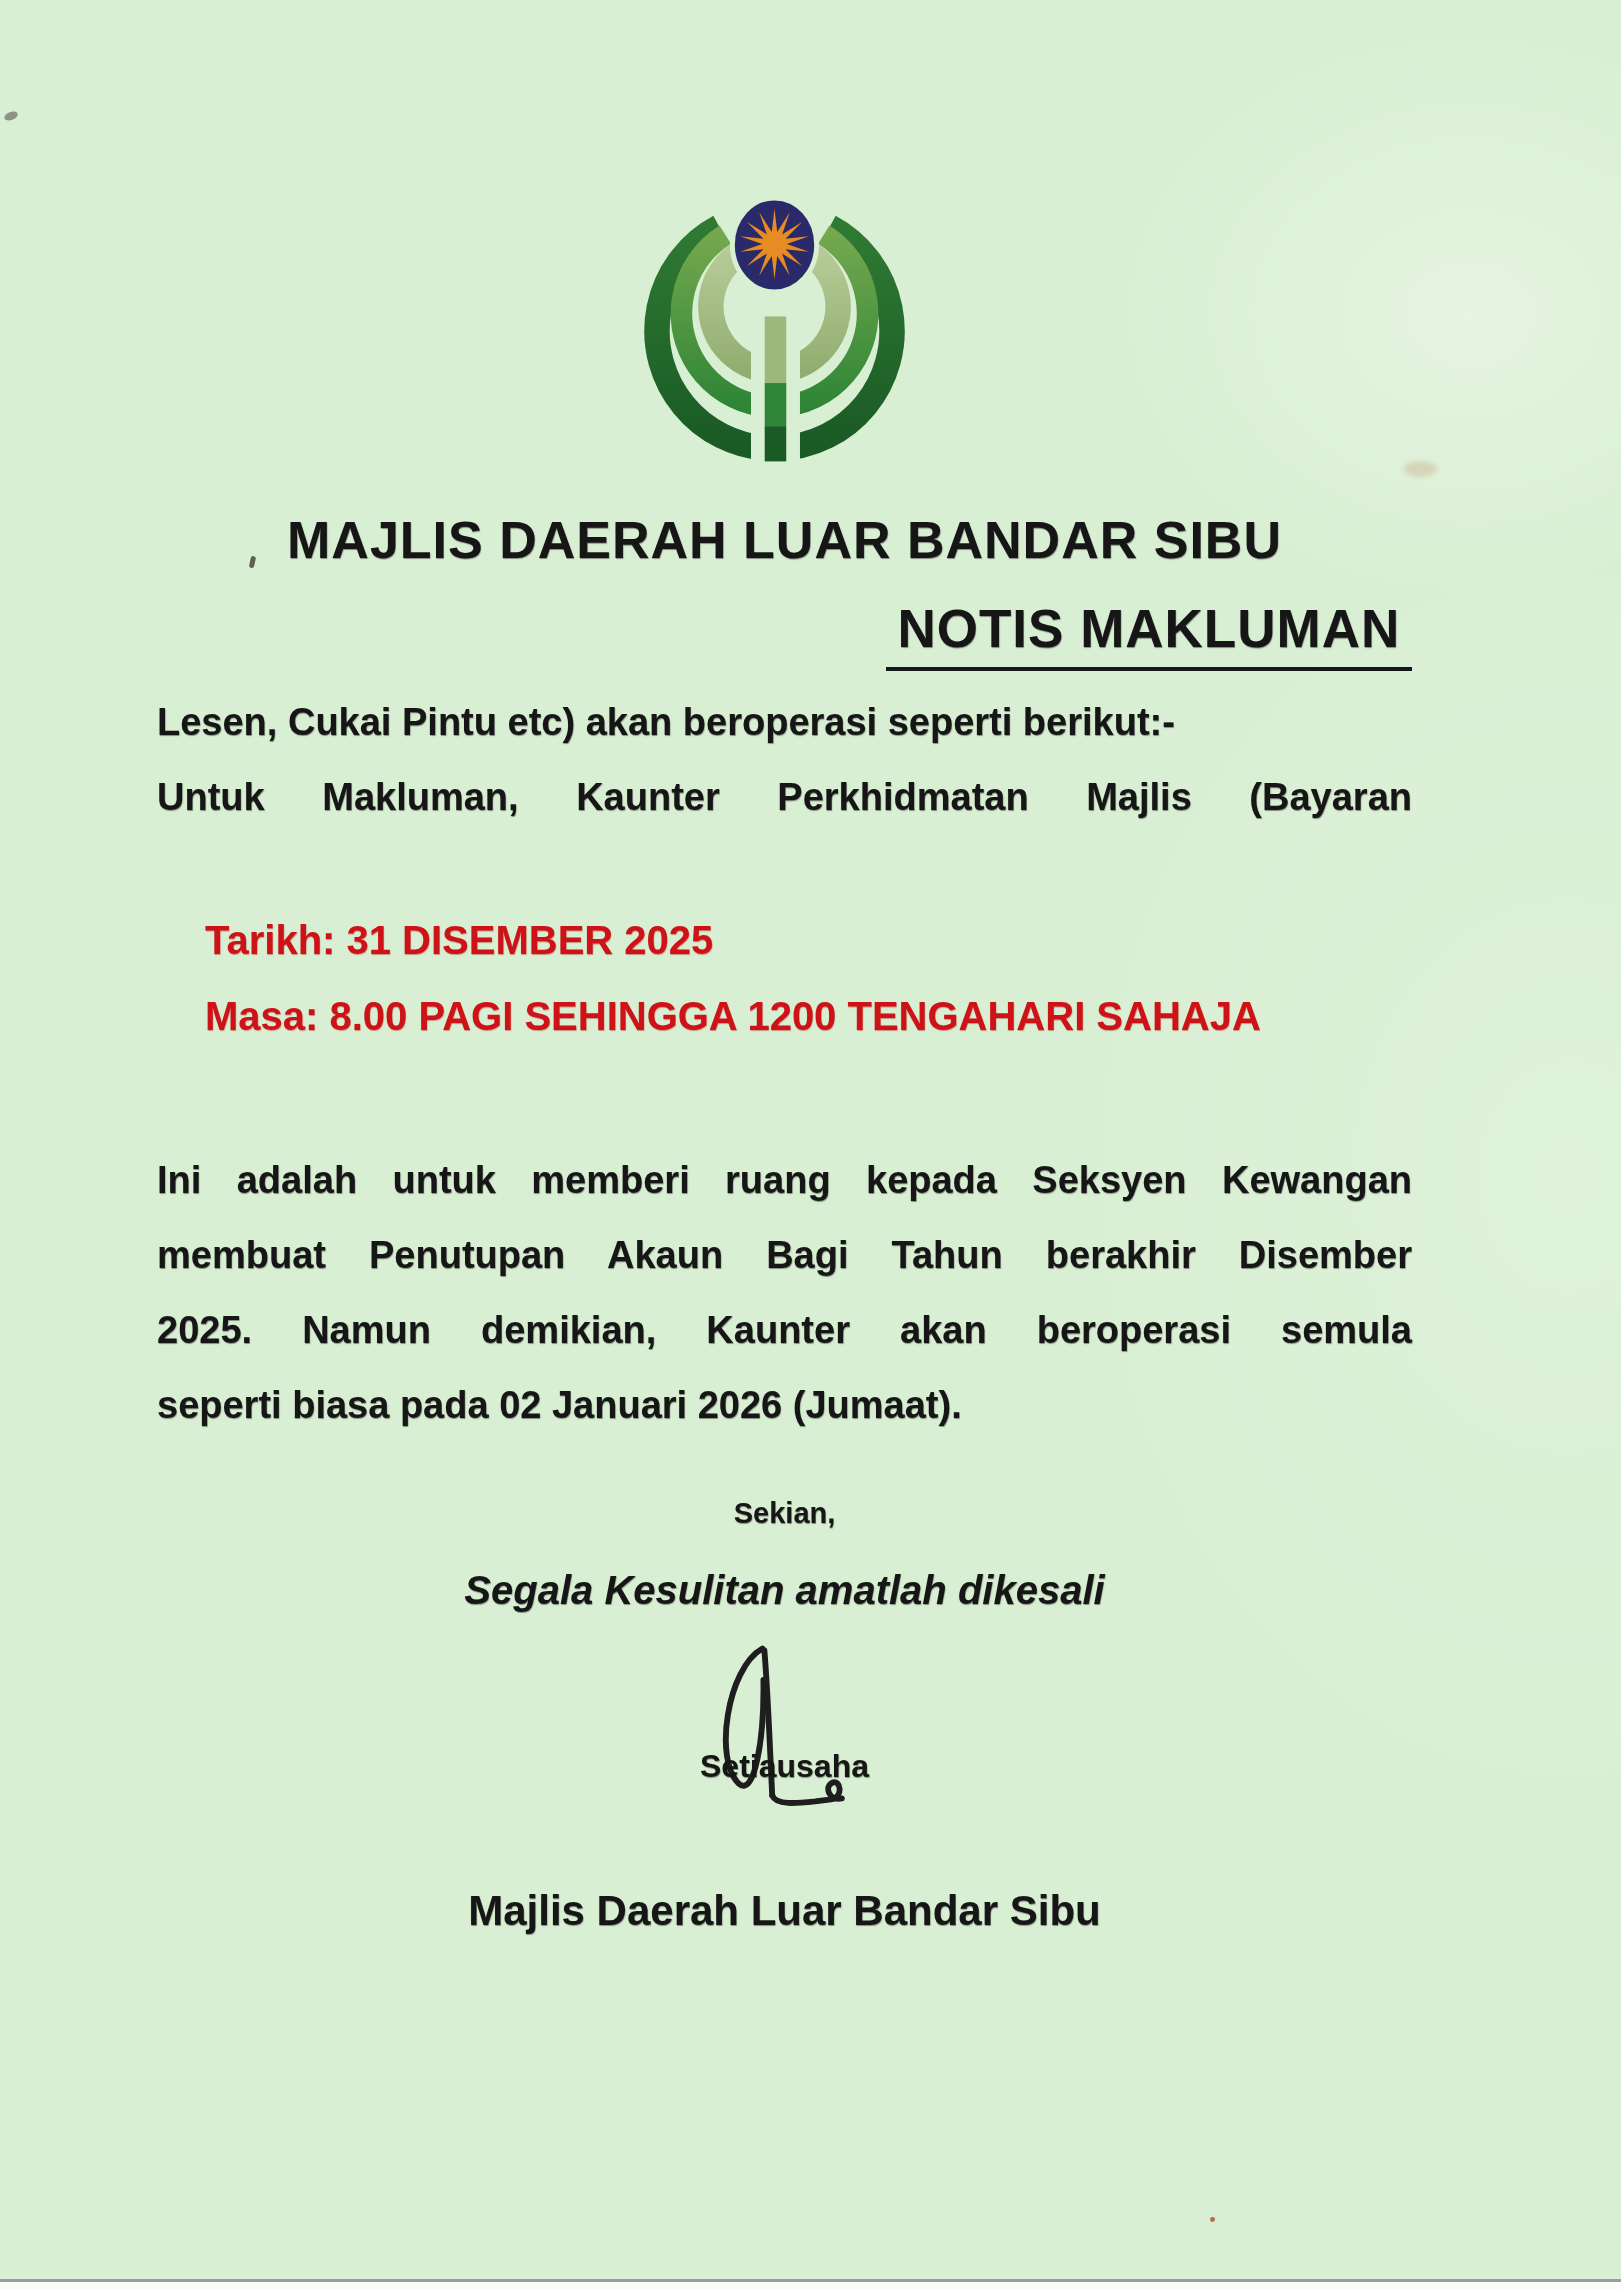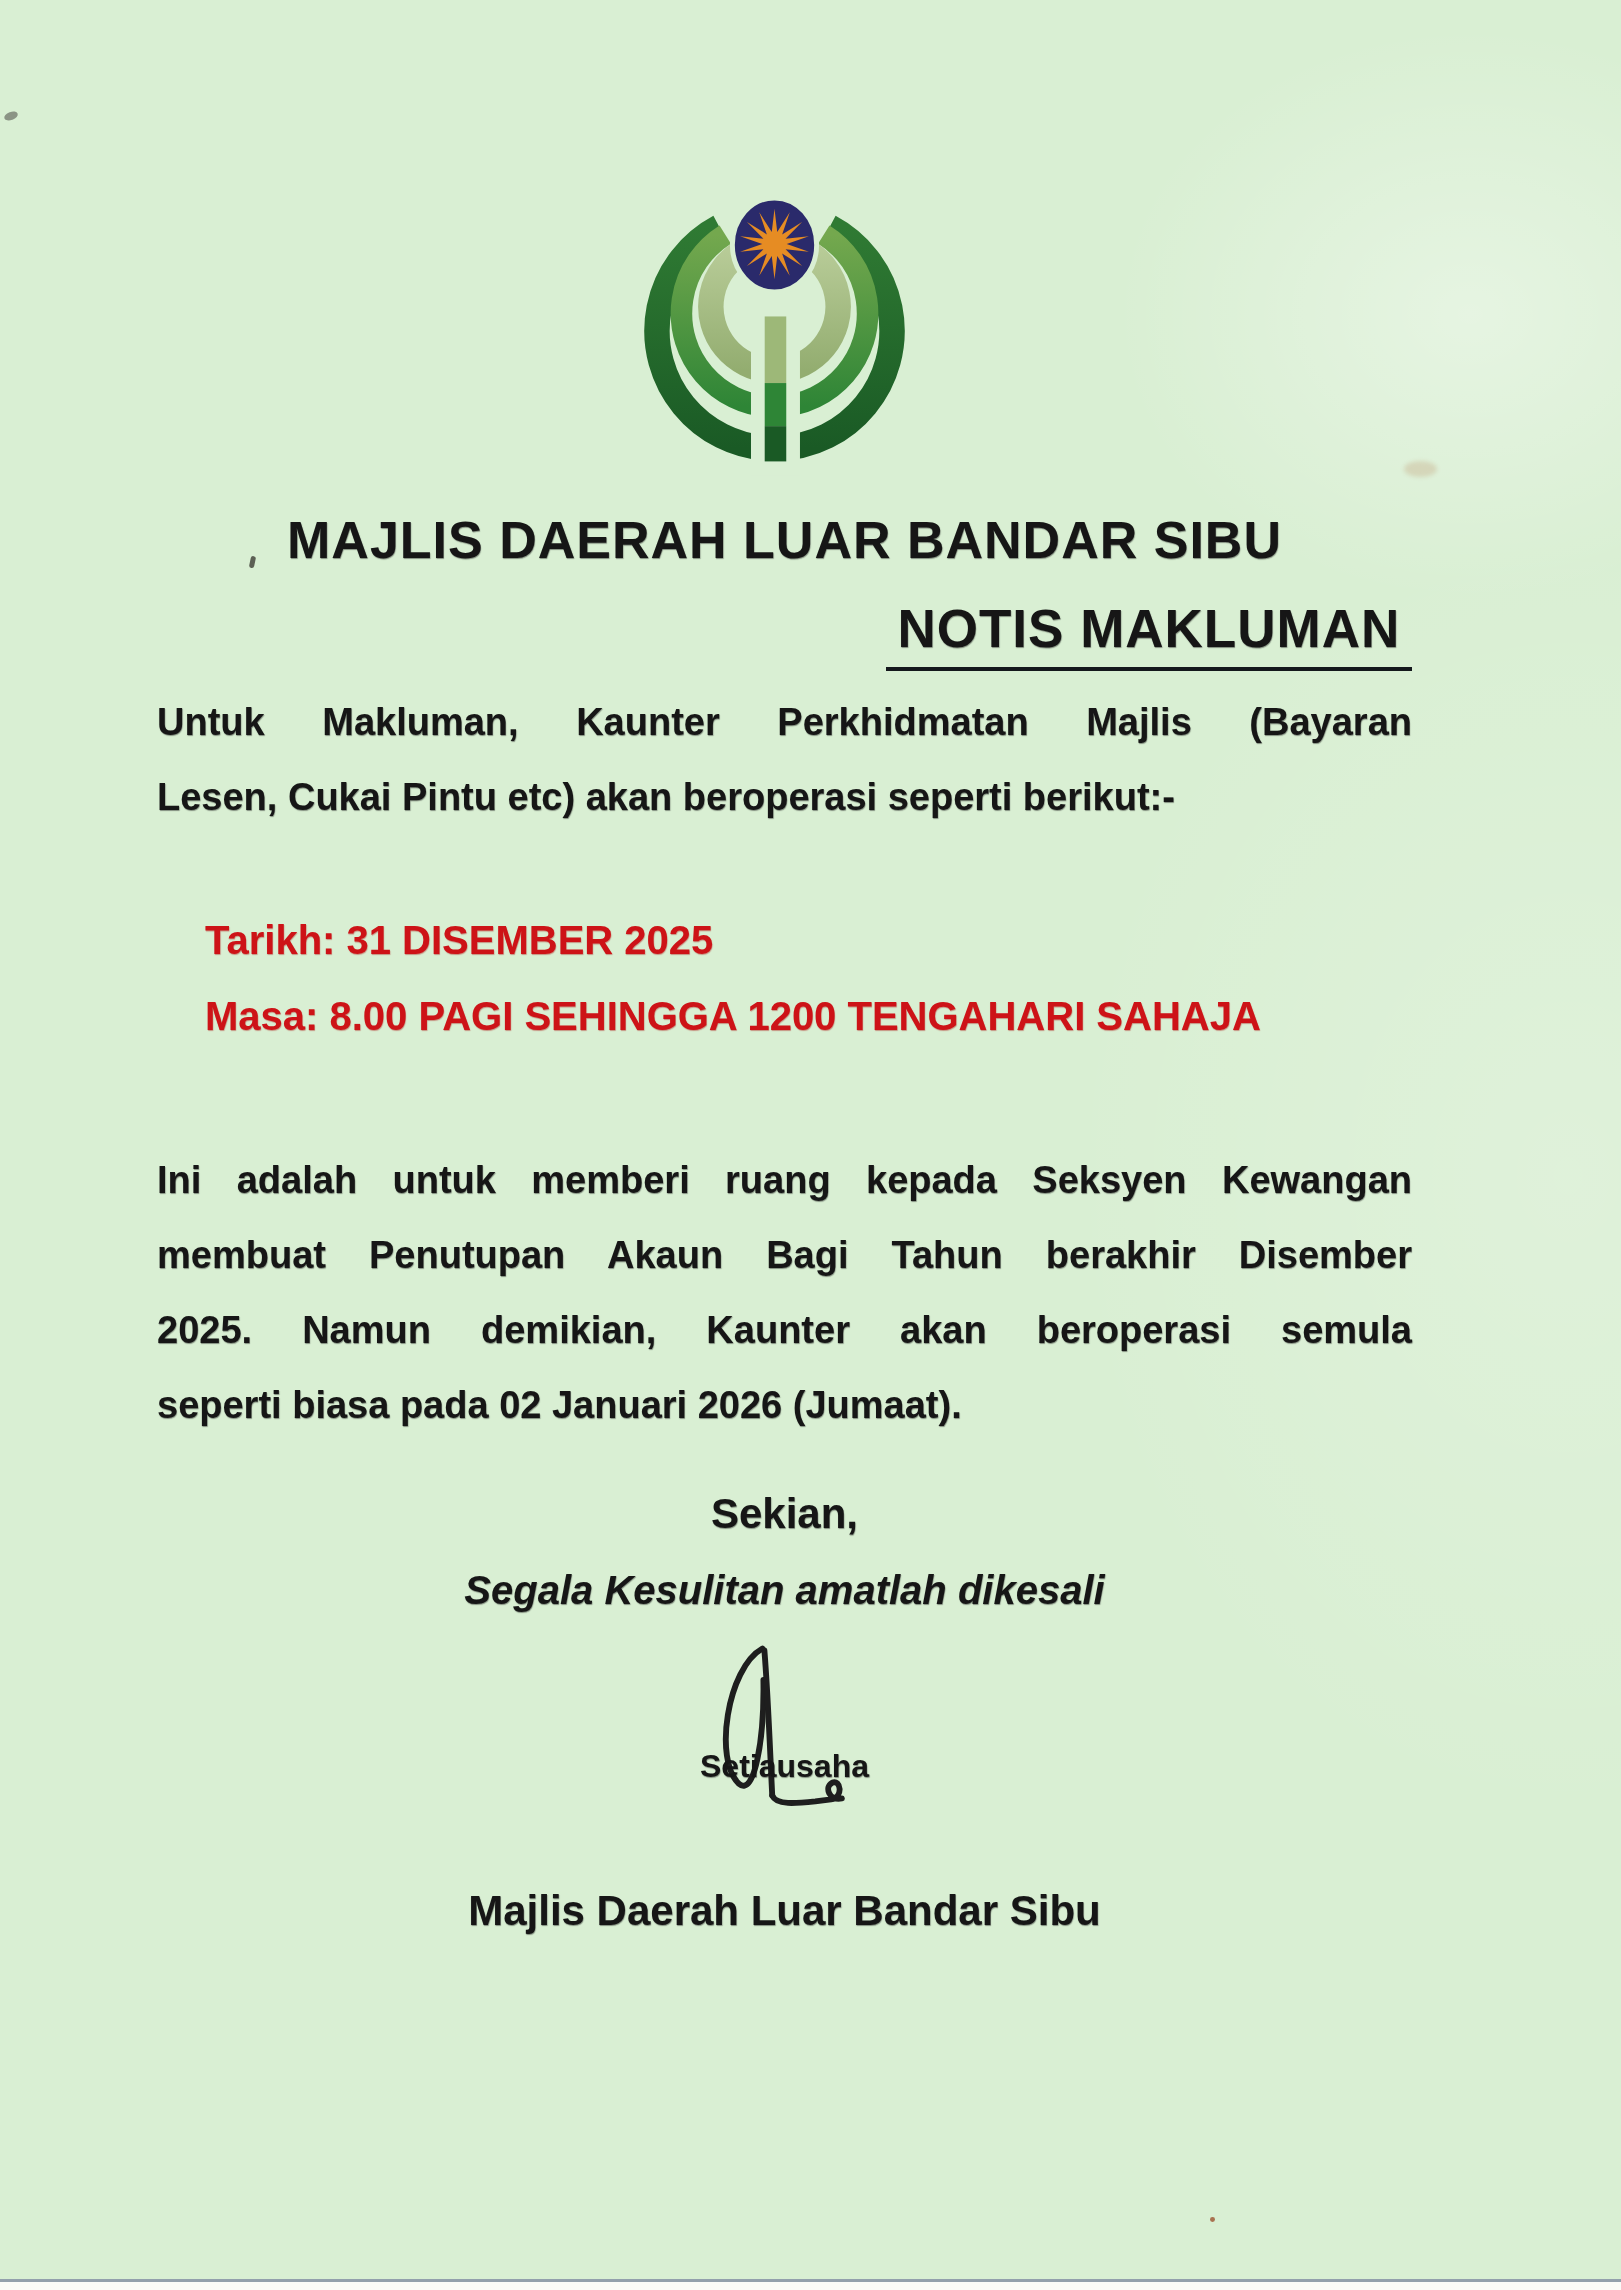--- a/index.html
+++ b/index.html
@@ -30,21 +30,21 @@
   }
   .para{position:absolute;left:157px;width:1255px;font-size:38px;}
   .para .ln{line-height:75px;white-space:nowrap;}
   .para .ln.j{white-space:normal;text-align:justify;text-align-last:justify;}
   .p1{top:685px;}
   .p2{top:1143px;}
   .sched{position:absolute;left:157px;width:1255px;font-size:40px;line-height:75px;white-space:nowrap;}
   .sched.tarikh{top:903px;}
   .sched.masa{top:979px;}
   .centerline{position:absolute;left:157px;width:1255px;text-align:center;line-height:75px;}
-  .sekian{top:1476px;font-size:42px;}
+  .sekian{top:1476px;font-size:29px;}
   .segala{top:1553px;font-size:40px;font-style:italic;}
   .signature{position:absolute;left:686px;top:1619px;}
   .setiausaha{top:1729px;font-size:32px;}
   .signer-org{top:1873px;font-size:42px;}
   .speck{position:absolute;border-radius:50%;}
   .speck.s1{left:3.9px;top:112px;width:13.7px;height:7.8px;background:#70756b;opacity:.75;transform:rotate(-20deg);}
   .speck.s2{left:250px;top:556px;width:4.9px;height:11.8px;background:#3c3c35;opacity:.8;border-radius:2.9px;transform:rotate(12deg);}
   .speck.s3{left:1404px;top:461px;width:33px;height:15.7px;background:#c9b693;opacity:.45;filter:blur(2px);}
   .speck.s4{left:1210px;top:2217px;width:4.9px;height:4.9px;background:#9c5230;opacity:.8;}
   .scan-edge-line{position:absolute;left:0;top:2279px;width:1621px;height:2.9px;background:#93a0ac;}
@@ -85,22 +85,22 @@
     <polygon fill="#e68c23" points="170.0,18.0 172.8,41.8 185.6,21.6 177.8,44.2 198.1,31.6 181.3,48.6 205.1,46.0 182.5,54.0 205.1,62.0 181.3,59.4 198.1,76.4 177.8,63.8 185.6,86.4 172.8,66.2 170.0,90.0 167.2,66.2 154.4,86.4 162.2,63.8 141.9,76.4 158.7,59.4 134.9,62.0 157.5,54.0 134.9,46.0 158.7,48.6 141.9,31.6 162.2,44.2 154.4,21.6 167.2,41.8"></polygon>
   </svg>
 
   <div class="org-name black-blur">MAJLIS DAERAH LUAR BANDAR SIBU</div>
 
   <div class="notice-title-row">
     <span class="notice-title black-blur">NOTIS MAKLUMAN</span>
   </div>
 
   <div class="para p1">
+    <div class="ln black-blur">Lesen, Cukai Pintu etc) akan beroperasi seperti berikut:-</div>
     <div class="ln j black-blur">Untuk Makluman, Kaunter Perkhidmatan Majlis (Bayaran</div>
-    <div class="ln black-blur">Lesen, Cukai Pintu etc) akan beroperasi seperti berikut:-</div>
   </div>
 
   <div class="sched tarikh red-blur" style="color: rgb(205, 19, 23);">Tarikh: 31 DISEMBER 2025</div>
   <div class="sched masa red-blur" style="color: rgb(205, 19, 23);">Masa: 8.00 PAGI SEHINGGA 1200 TENGAHARI SAHAJA</div>
 
   <div class="para p2">
     <div class="ln j black-blur">Ini adalah untuk memberi ruang kepada Seksyen Kewangan</div>
     <div class="ln j black-blur">membuat Penutupan Akaun Bagi Tahun berakhir Disember</div>
     <div class="ln j black-blur">2025. Namun demikian, Kaunter akan beroperasi semula</div>
     <div class="ln black-blur">seperti biasa pada 02 Januari 2026 (Jumaat).</div>

